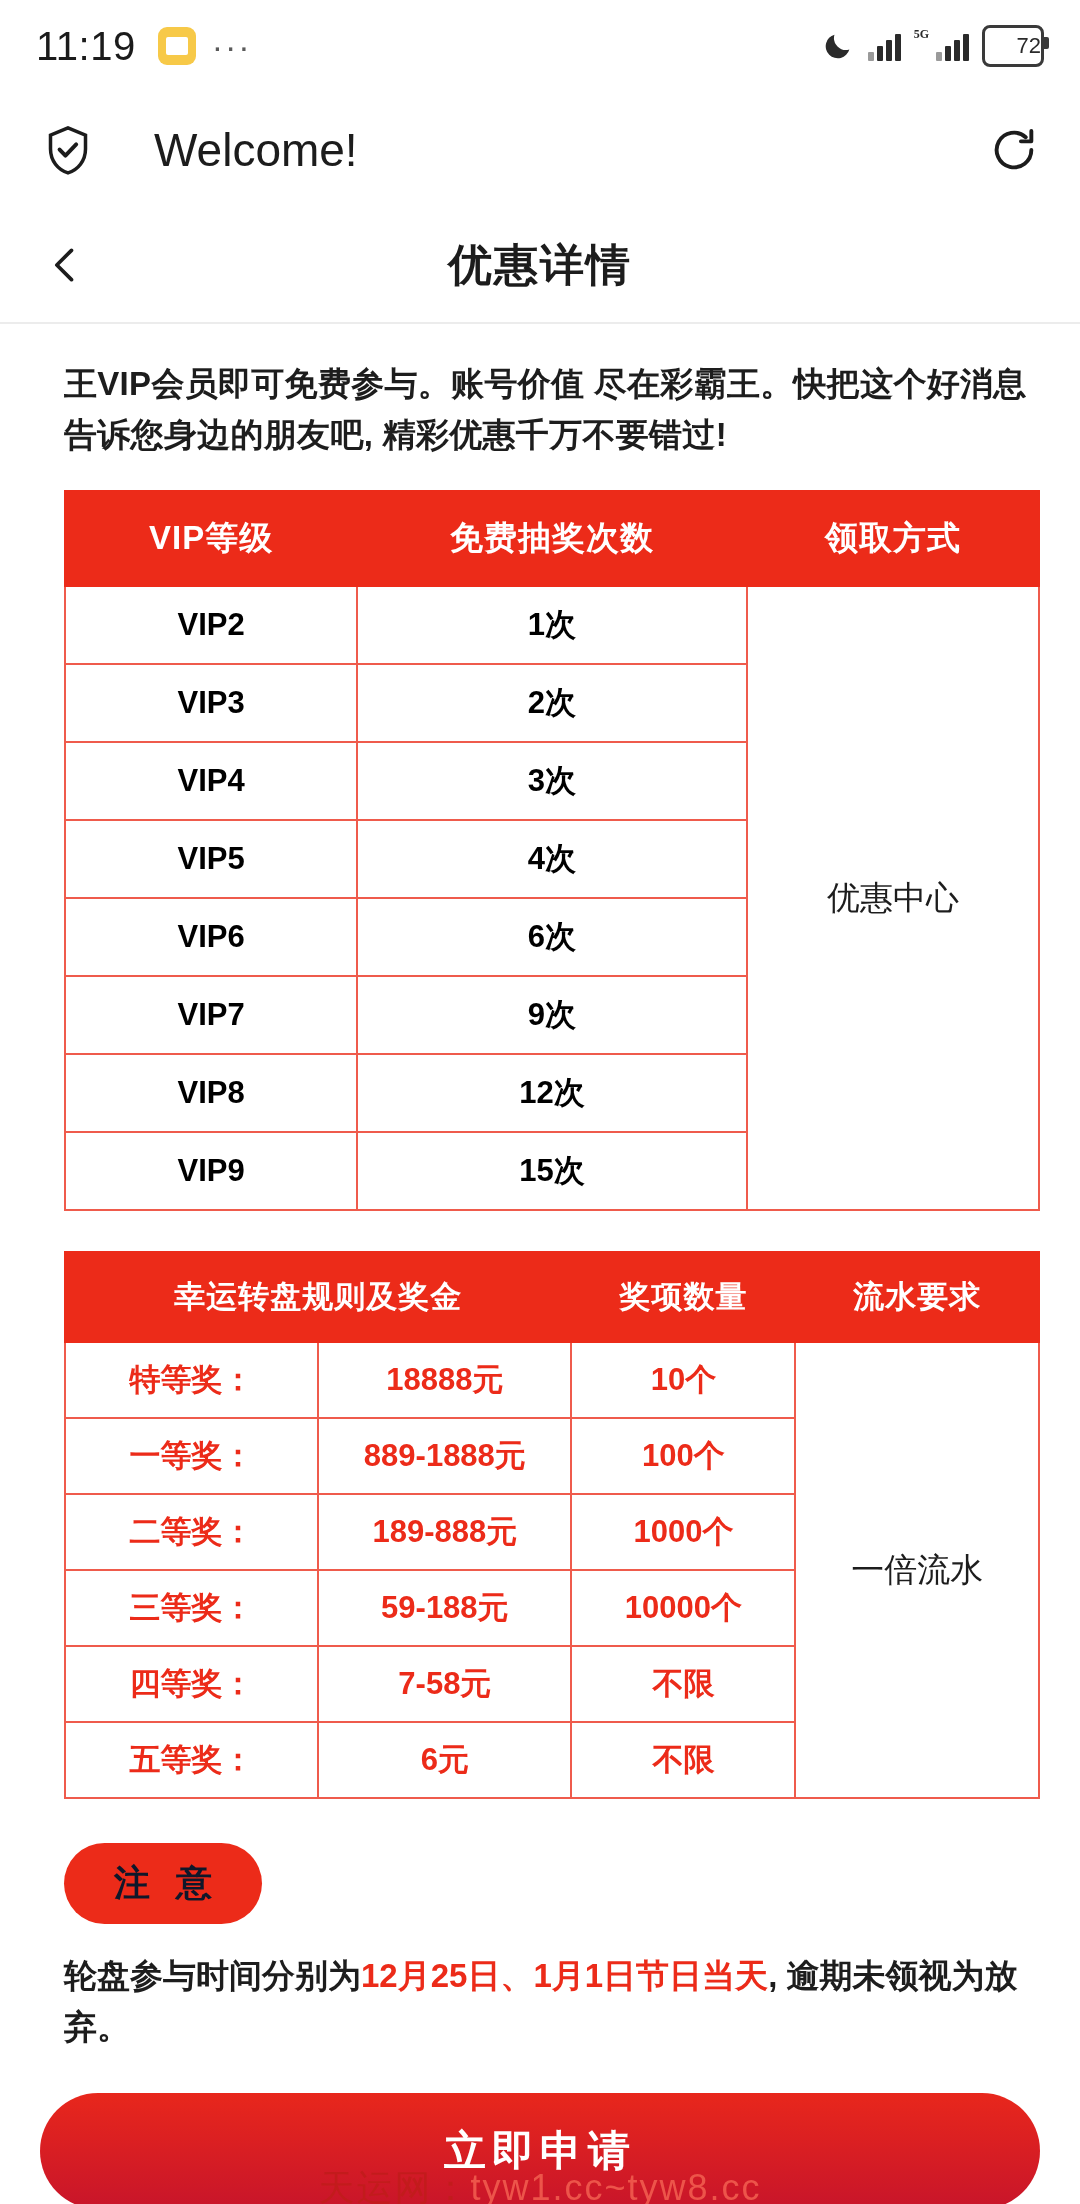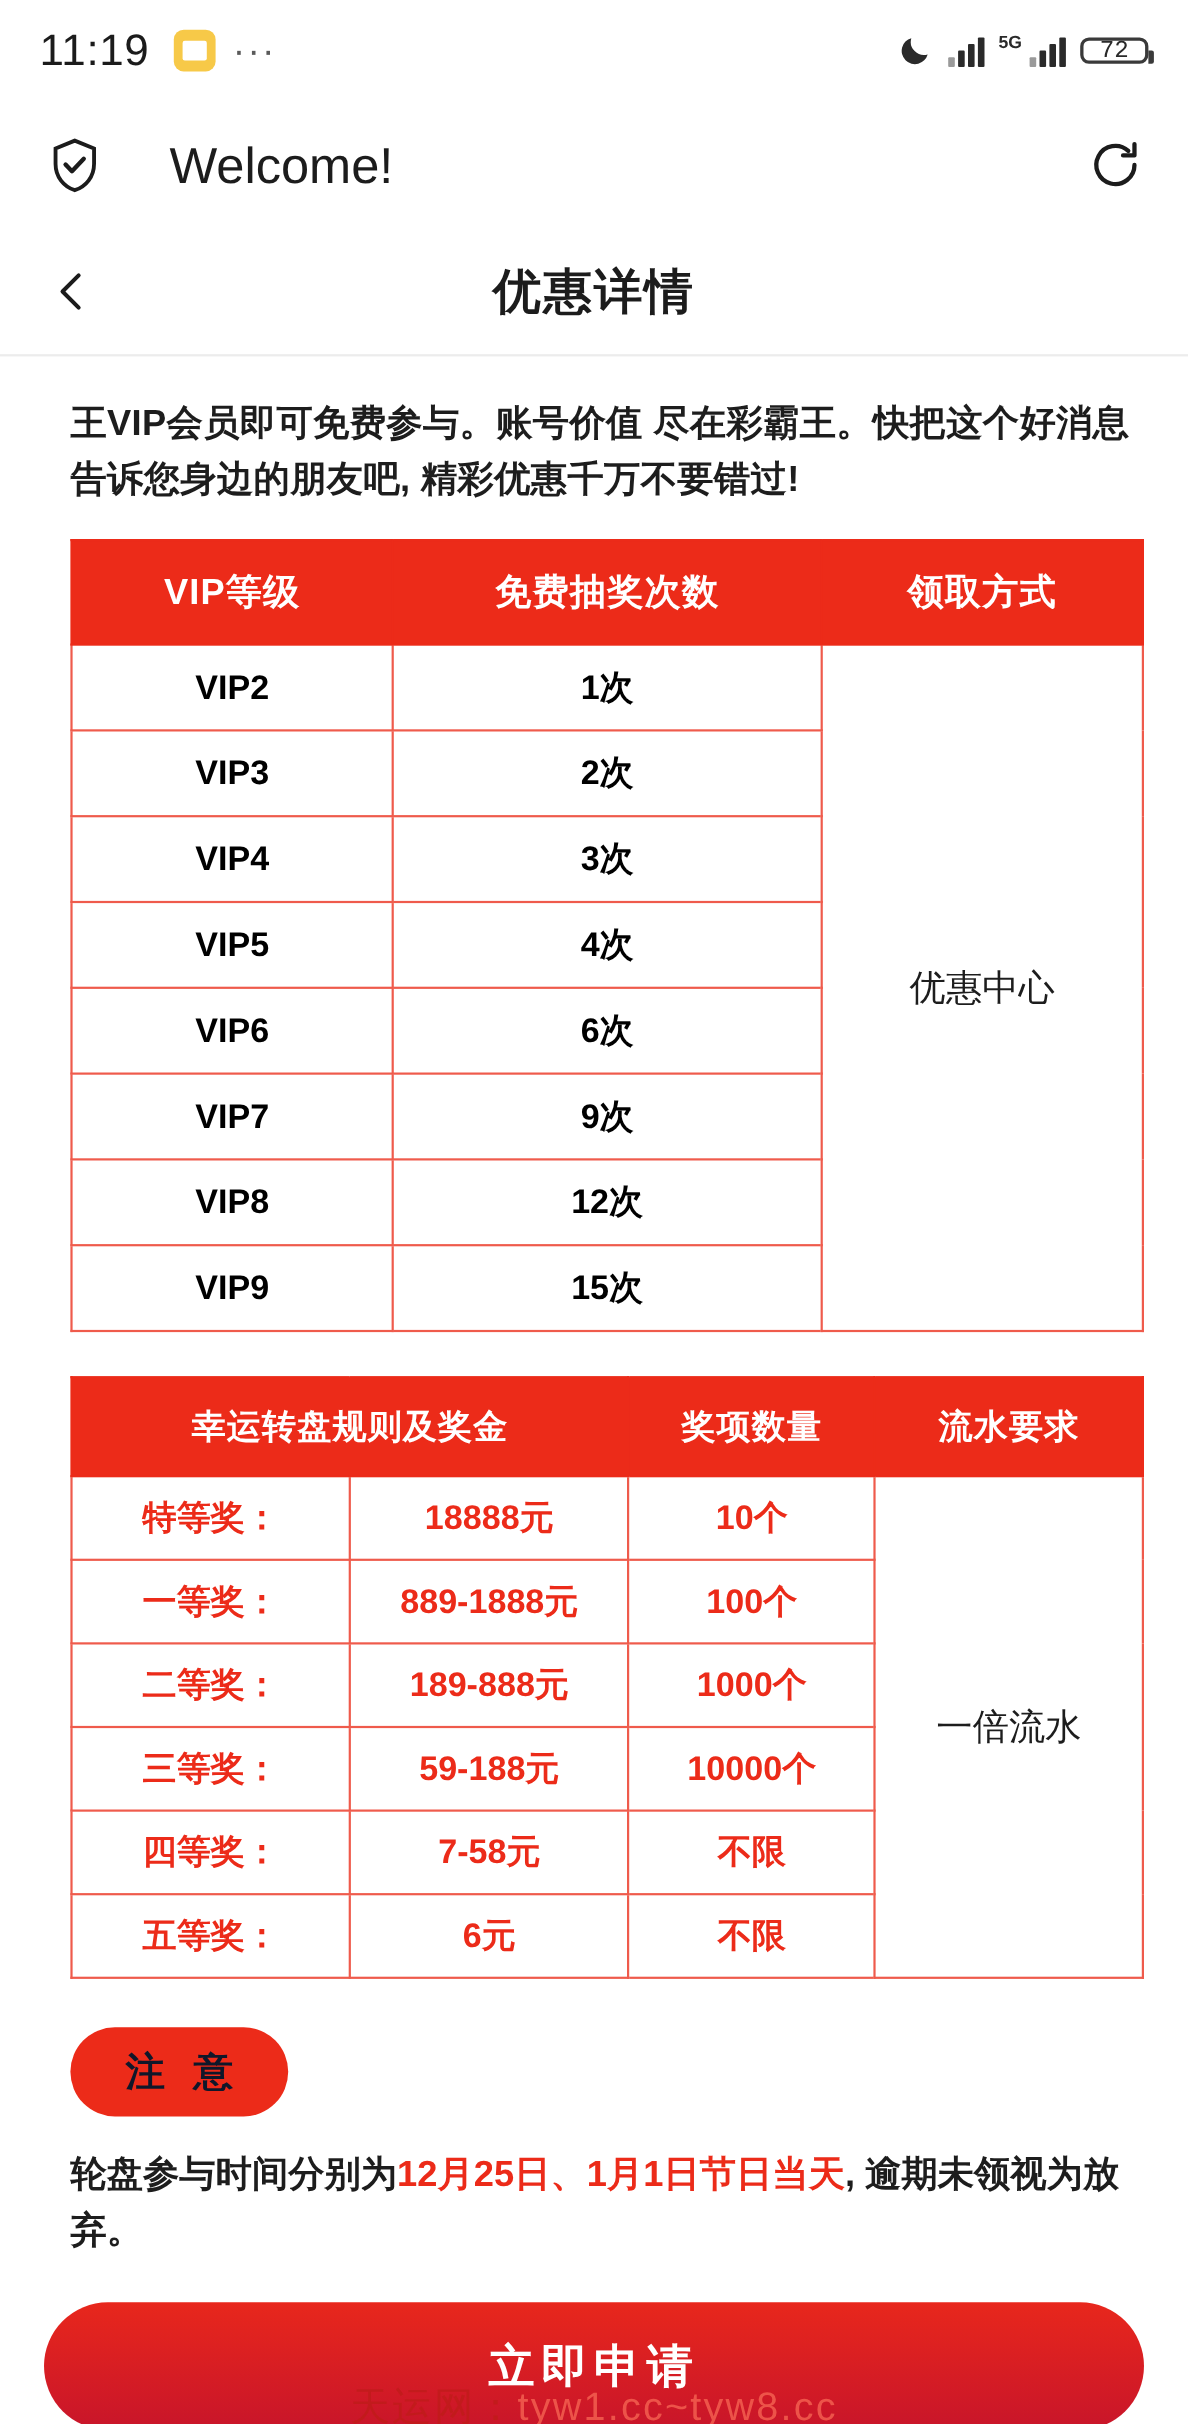--- a/index.html
+++ b/index.html
@@ -68,36 +68,36 @@
     display: block;
     width: 6px;
     background: #2a2a2a;
     border-radius: 1px;
   }
   .bars i:nth-child(1) { height: 9px; background:#9a9a9a; }
   .bars i:nth-child(2) { height: 15px; }
   .bars i:nth-child(3) { height: 21px; }
   .bars i:nth-child(4) { height: 27px; }
   .net-label {
-    font-size: 16px;
+    font-size: 12px;
     font-weight: 700;
     color: #2a2a2a;
     margin-right: -6px;
     align-self: flex-start;
     margin-top: 2px;
+    font-family: Liberation Serif, serif;
   }
   .battery {
-    width: 62px; height: 24px;
+    width: 62px; height: 42px;
     border: 3px solid #3a3a3a;
     border-radius: 8px;
     position: relative;
     display: flex;
     align-items: center;
-    justify-content: center;
-    font-family: Liberation Mono, monospace;
+    justify-content: flex-end;
   }
   .battery::after {
     content: "";
     position: absolute;
     right: -8px; top: 9px;
     width: 5px; height: 12px;
     background: #3a3a3a;
     border-radius: 0 2px 2px 0;
   }
   .battery span {

